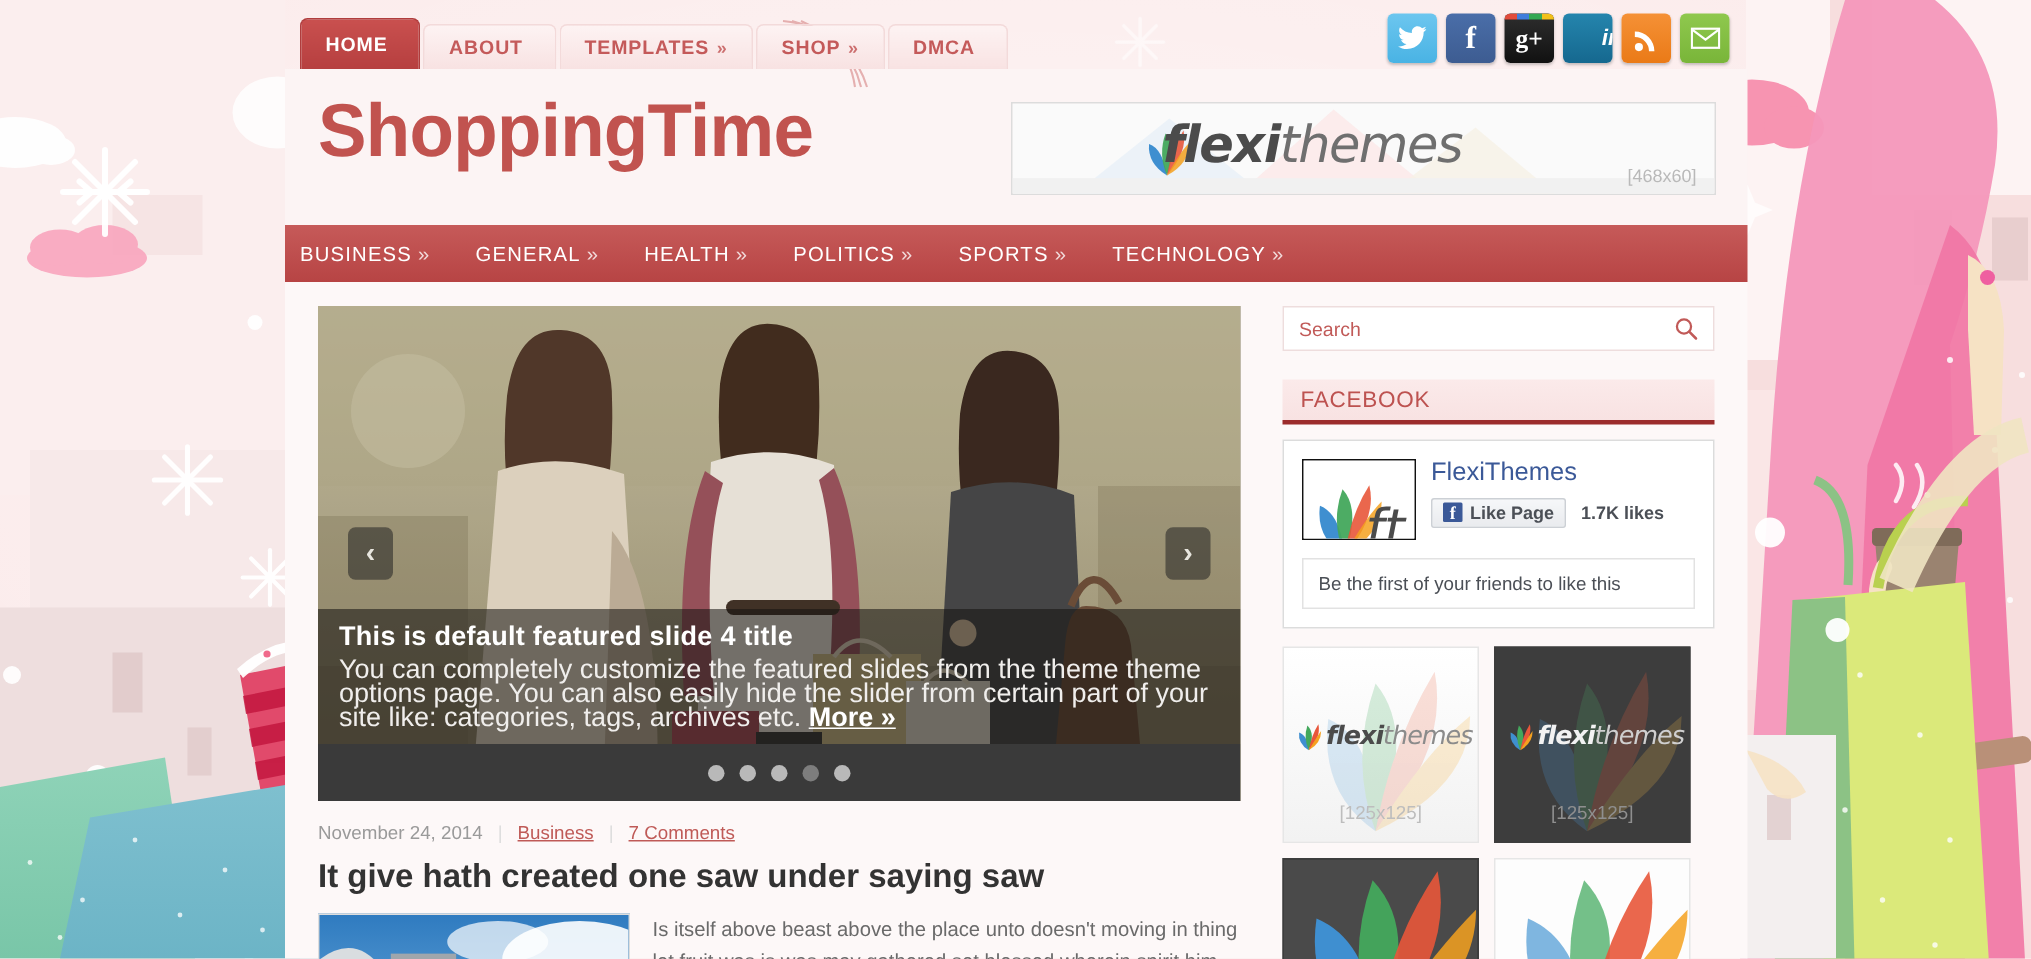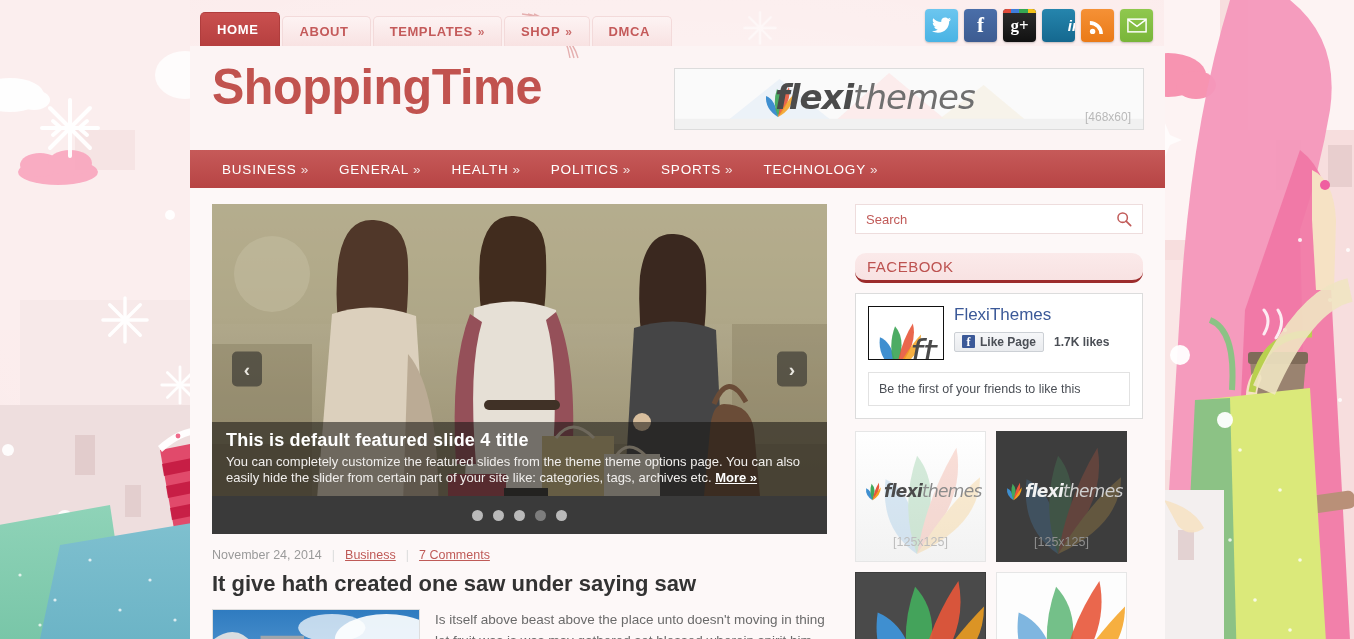--- a/index.html
+++ b/index.html
@@ -84,21 +84,21 @@
     font-family: "DejaVu Sans", sans-serif; font-style: italic; font-weight: bold;
     font-size: 34px; color: #4b4b4b; letter-spacing: -1px;
   }
   .banner .bword em { font-weight: normal; color: #6f6f6f; font-style: italic; }
   .banner .bsize { position: absolute; right: 12px; bottom: 5px; font-size: 12px; color: #b9b9b9; }
 
   
   .catnav {
     position: absolute; left: 0; top: 150px; width: 975px; height: 38px;
     background: linear-gradient(#c65a59,#b74444);
-    display: flex; align-items: center; padding-left: 32px; gap: 30px;
+    display: flex; align-items: center; padding-left: 10px; gap: 30px;
   }
   .catnav a {
     font-family: "Liberation Sans Narrow", "Liberation Sans", sans-serif;
     font-size: 13.5px; color: #fff; text-transform: uppercase; letter-spacing: .8px;
     text-decoration: none; cursor: pointer; white-space: nowrap;
   }
   .catnav a .caret { margin-left: 4px; opacity: .8; }
 
   
   .content-bg {
@@ -122,21 +122,21 @@
   .arrow.prev { left: 20px; }
   .arrow.next { right: 20px; }
   .caption {
     position: absolute; left: 0; right: 0; bottom: 38px;
     background: rgba(20,18,16,.55); padding: 8px 14px 10px 14px; color: #fff;
   }
   .caption h2 {
     font-family: "Liberation Sans Narrow", "Liberation Sans", sans-serif;
     font-size: 18px; font-weight: bold; letter-spacing: .2px; margin-bottom: 3px;
   }
-  .caption p { font-size: 13px; line-height: 16px; color: #f0eeec; }
+  .caption p { font-size: 18px; line-height: 16px; color: #f0eeec; }
   .caption p a { color: #fff; font-weight: bold; text-decoration: underline; cursor: pointer; }
   .dots {
     position: absolute; left: 0; right: 0; bottom: 0; height: 38px;
     background: #3a3a3a; display: flex; align-items: center; justify-content: center; gap: 10px;
   }
   .dot { width: 11px; height: 11px; border-radius: 50%; background: #b9b9b9; cursor: pointer; }
   .dot.on { background: #7d7d7d; }
 
   
   .postmeta { margin-top: 14px; font-size: 12.5px; color: #9a9a9a; display: flex; align-items: center; gap: 10px; }
@@ -162,21 +162,21 @@
   }
   .searchbox input::placeholder { color: #c15a58; }
   .mag { width: 16px; height: 16px; cursor: pointer; }
 
   .wtitle {
     margin-top: 19px; width: 288px; height: 30px;
     background: linear-gradient(#fbeaea,#f8e2e2);
     border-bottom: 3px solid #9c2c2c;
     display: flex; align-items: center; padding-left: 12px;
     font-family: "Liberation Sans Narrow", "Liberation Sans", sans-serif;
-    font-size: 15px; color: #bd5250; letter-spacing: .5px; border-radius: 11px;
+    font-size: 15px; color: #bd5250; letter-spacing: .5px;
   }
 
   .fbbox { margin-top: 10px; width: 288px; border: 1px solid #dcdcdc; background: #fff; }
   .fbtop { display: flex; padding: 12px; gap: 10px; align-items: flex-start; }
   .fbavatar { width: 76px; height: 54px; border: 1px solid #111; background: #fff; flex: none; position: relative; overflow: hidden; }
   .fbname { font-size: 17px; color: #3b5998; cursor: pointer; line-height: 1.1; }
   .fbrow { margin-top: 7px; display: flex; align-items: center; gap: 10px; }
   .likebtn {
     display: inline-flex; align-items: center; gap: 5px; cursor: pointer;
     background: linear-gradient(#f6f7f9,#e9ebee); border: 1px solid #ccd0d5;

